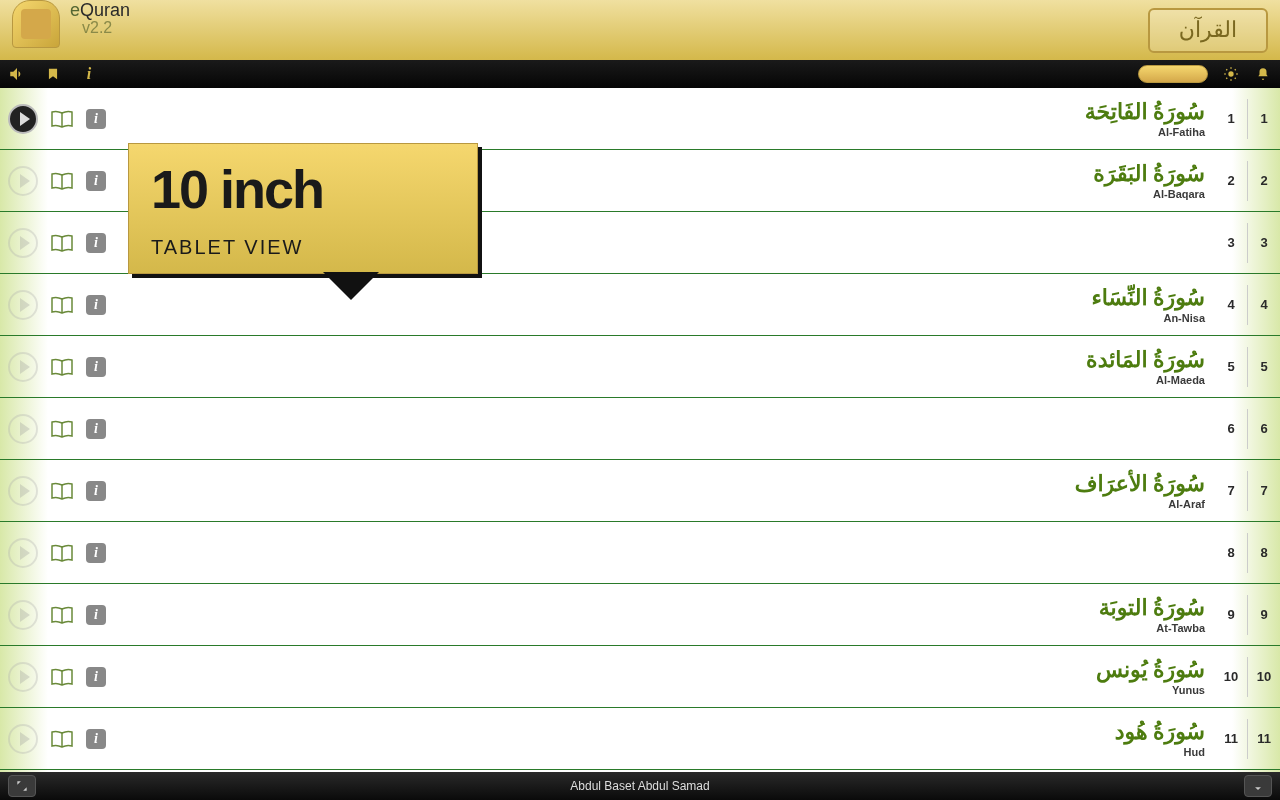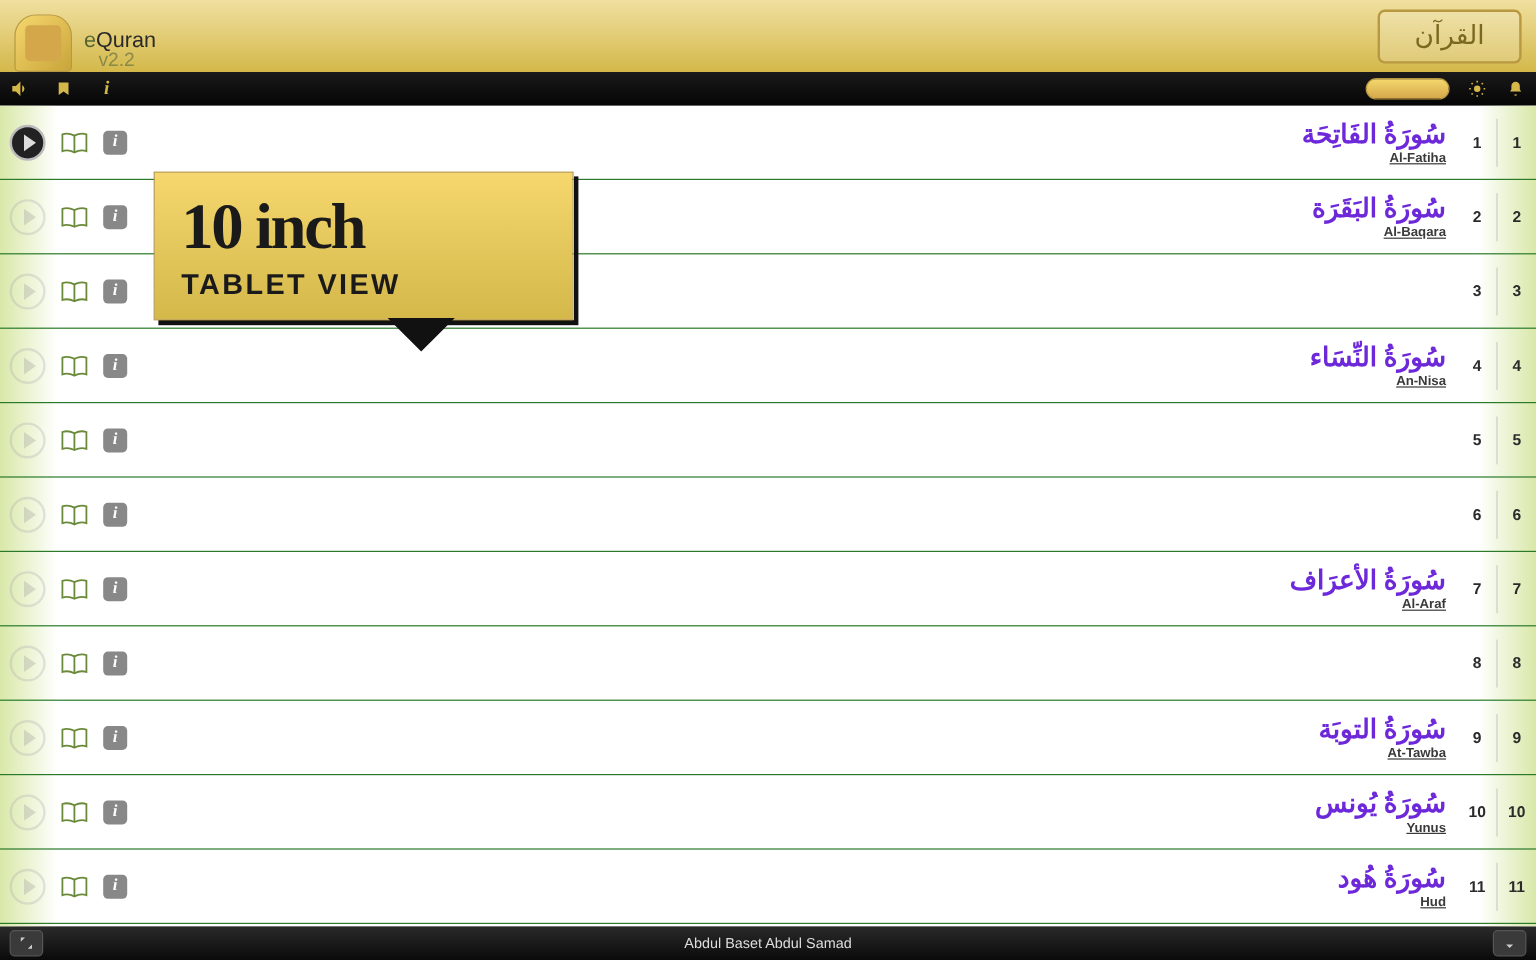--- a/index.html
+++ b/index.html
@@ -7,21 +7,21 @@
       width: 1280px;
       height: 800px;
       font-family: Arial, sans-serif;
       overflow: hidden;
       background: #000;
     }
     .header {
       height: 60px;
       background: linear-gradient(to bottom, #f0e0a0, #d4b84a);
       display: flex;
-      align-items: flex-end;
+      align-items: flex-start;
       padding: 0 12px;
       position: relative;
     }
     .logo-icon {
       width: 48px; height: 48px;
       background: linear-gradient(135deg, #f5d76e, #c9a53a);
       border-radius: 18px 18px 4px 4px;
       border: 1px solid #b89840;
       display: flex; align-items: center; justify-content: center;
     }
@@ -145,30 +145,29 @@
       align-items: center;
     }
     .surah-text {
       text-align: right;
       padding-right: 10px;
       min-width: 150px;
     }
     .arabic {
       font-family: 'Traditional Arabic', 'Scheherazade', serif;
       font-size: 22px;
-      color: #6d28d9;
+      color: #4d7c0f;
       font-weight: bold;
       direction: rtl;
     }
     .translit {
       font-size: 11px;
       color: #3a3a3a;
       font-weight: bold;
       margin-top: 1px;
-      text-decoration: underline;
     }
     .num-col {
       width: 32px;
       text-align: center;
       font-size: 13px;
       font-weight: bold;
       color: #2a2a2a;
     }
     .num-sep {
       width: 1px; height: 40px;
@@ -198,28 +197,27 @@
       border: 1px solid #b89840;
       padding: 18px 22px 14px;
       box-shadow: 4px 4px 0 #111;
     }
     .tooltip-title {
       font-size: 54px;
       font-weight: 900;
       color: #1a1a1a;
       letter-spacing: -2px;
       line-height: 1;
-      font-family: Liberation Serif, serif;
     }
     .tooltip-sub {
-      font-size: 24px;
-      font-weight: 700;
+      font-size: 20px;
+      font-weight: 400;
       color: #1a1a1a;
       letter-spacing: 2px;
-      margin-top: 8px;
+      margin-top: 20px;
     }
     .tooltip-arrow {
       width: 0; height: 0;
       border-left: 28px solid transparent;
       border-right: 28px solid transparent;
       border-top: 28px solid #111;
       margin-left: 195px;
       margin-top: -2px;
     }
     .footer {
@@ -380,20 +378,24 @@
           </div>
       <div class="book-icon">
         <svg viewBox="0 0 24 20" width="24" height="20" fill="none" stroke="#6a8a3a" stroke-width="1.5">
               <path d="M2 3c3-1 6-1 10 1 4-2 7-2 10-1v14c-3-1-6-1-10 1-4-2-7-2-10-1V3z"></path>
               <path d="M12 4v14"></path>
             </svg>
       </div>
       <div class="info-icon">i</div>
     </div>
     <div class="row-right">
+      <div class="surah-text">
+        <div class="arabic">سُورَةُ المَائدة</div>
+        <div class="translit">Al-Maeda</div>
+      </div>
       <div class="num-col">5</div>
       <div class="num-sep"></div>
       <div class="num-col">5</div>
     </div>
   </div>
       <div class="row">
     <div class="row-left">
       <div class="play-btn dim">
             <div class="play-triangle"></div>
           </div>

